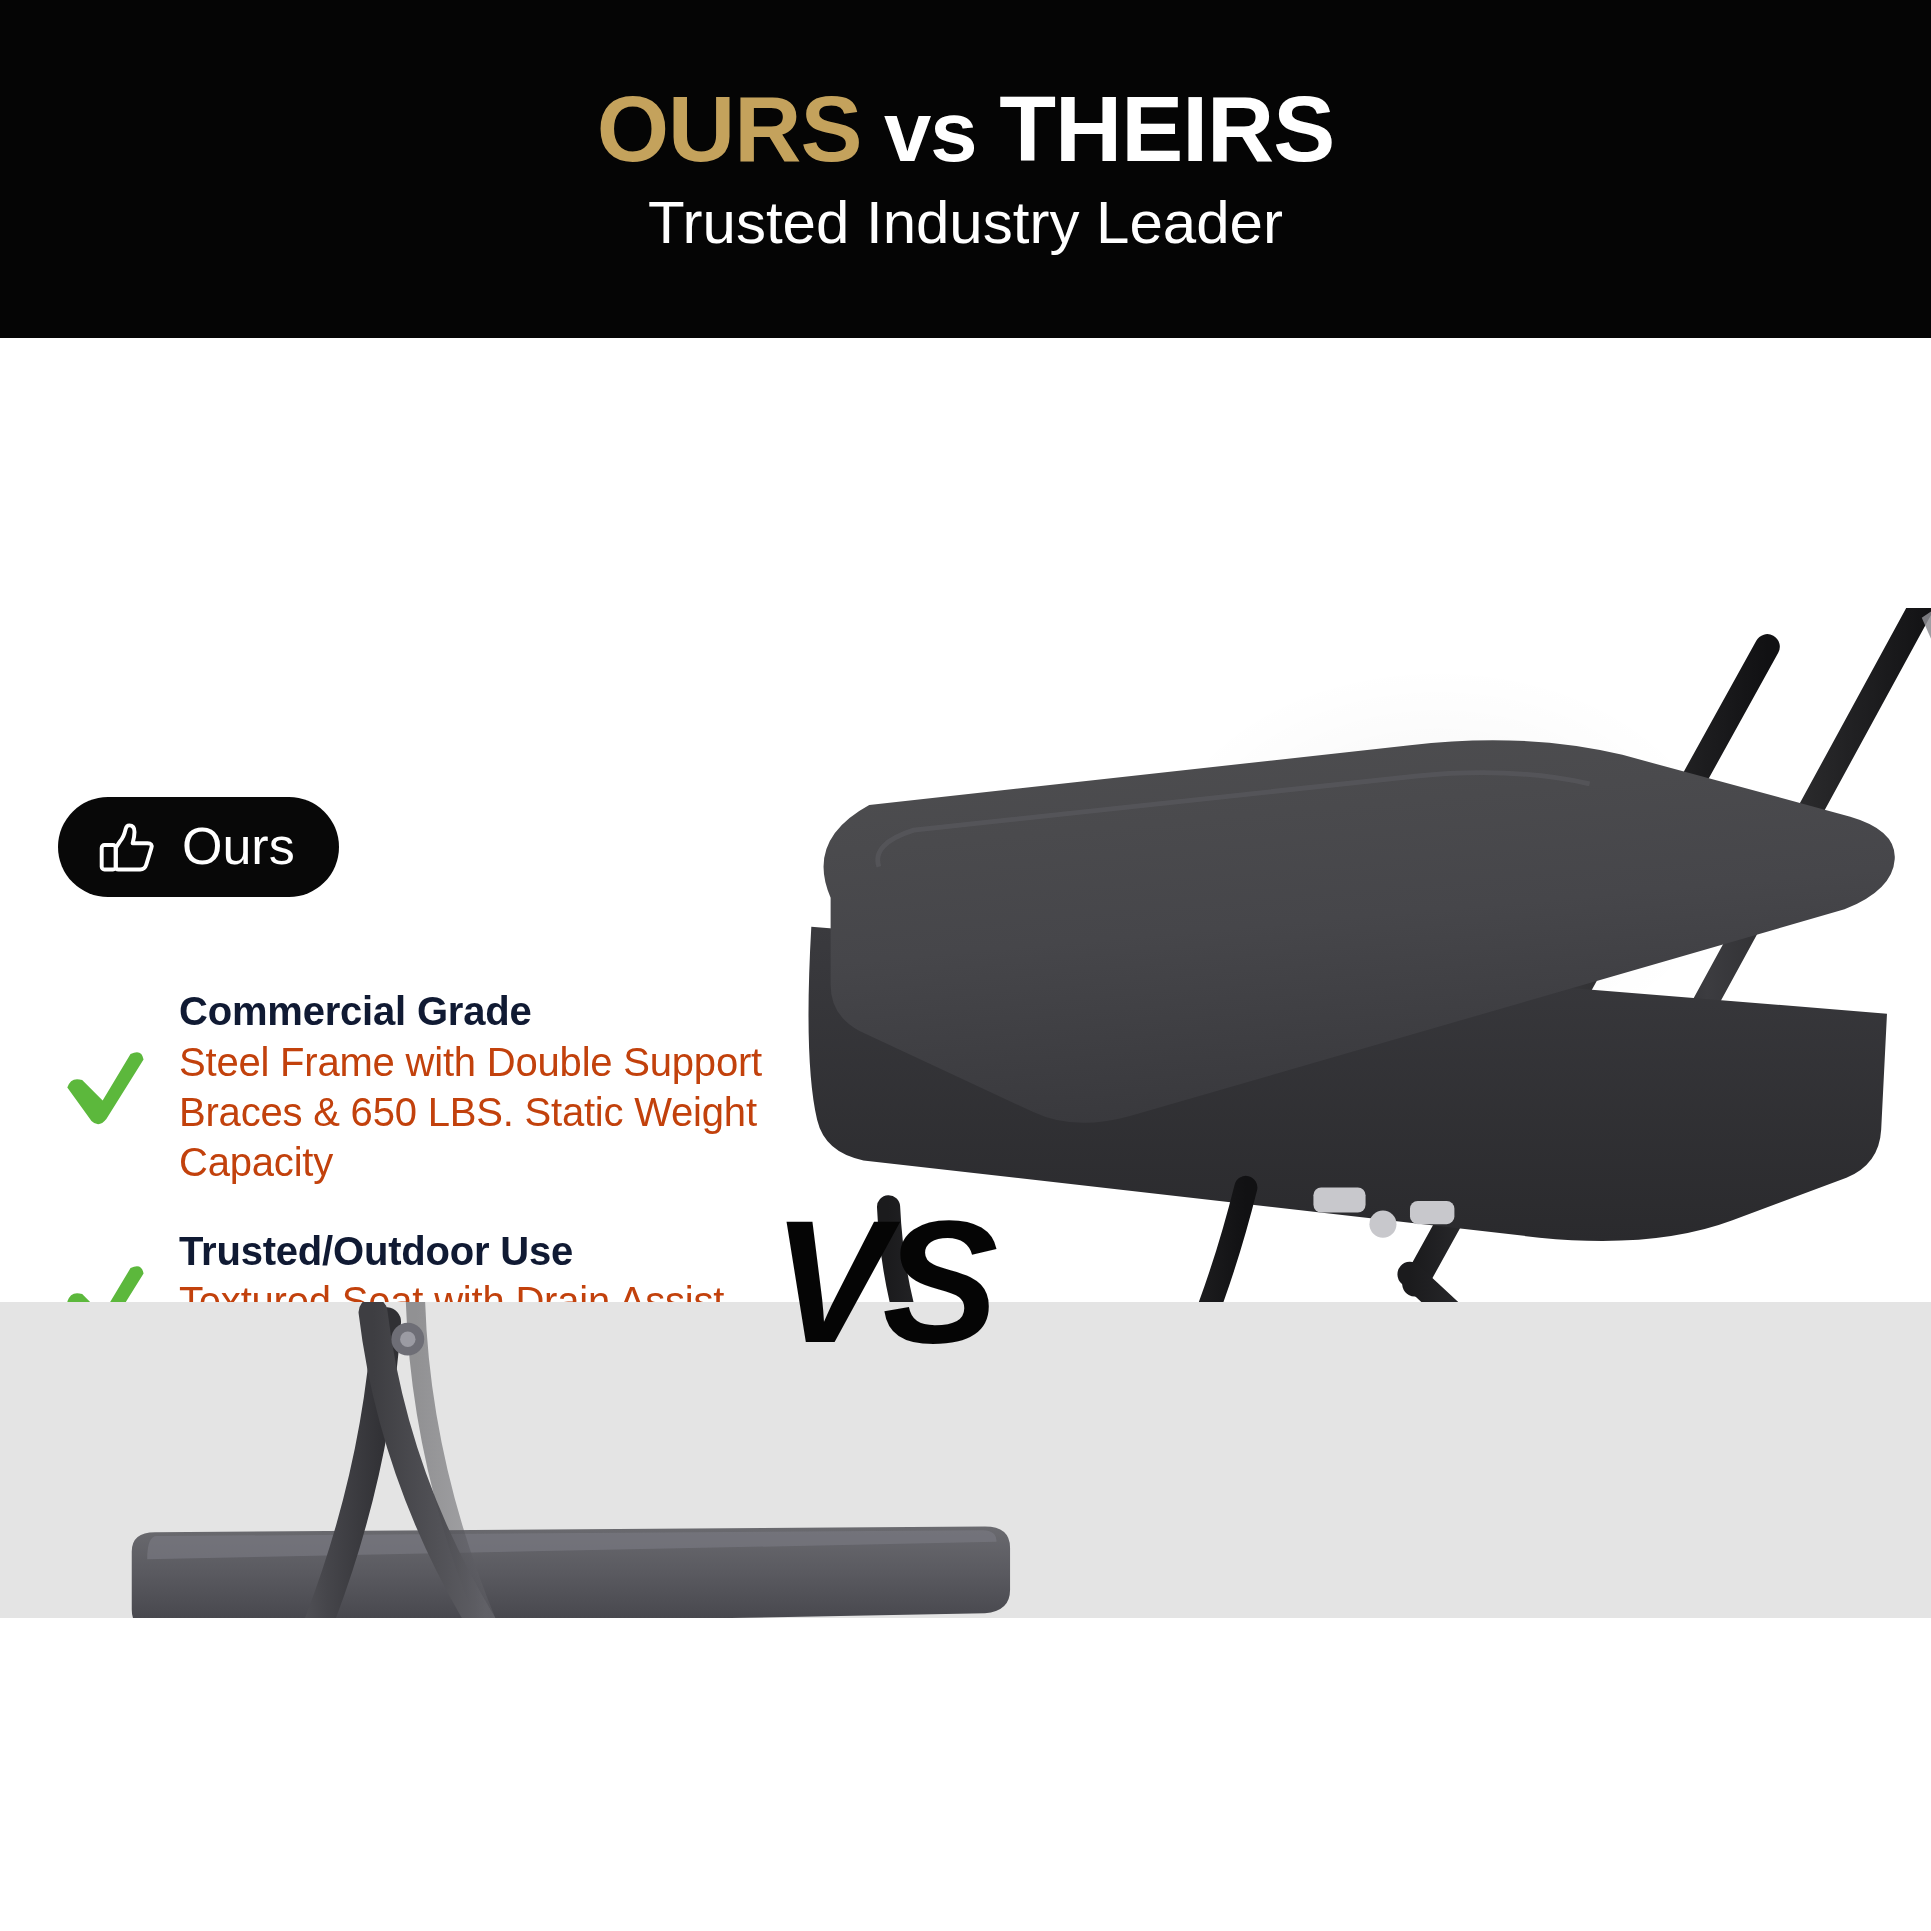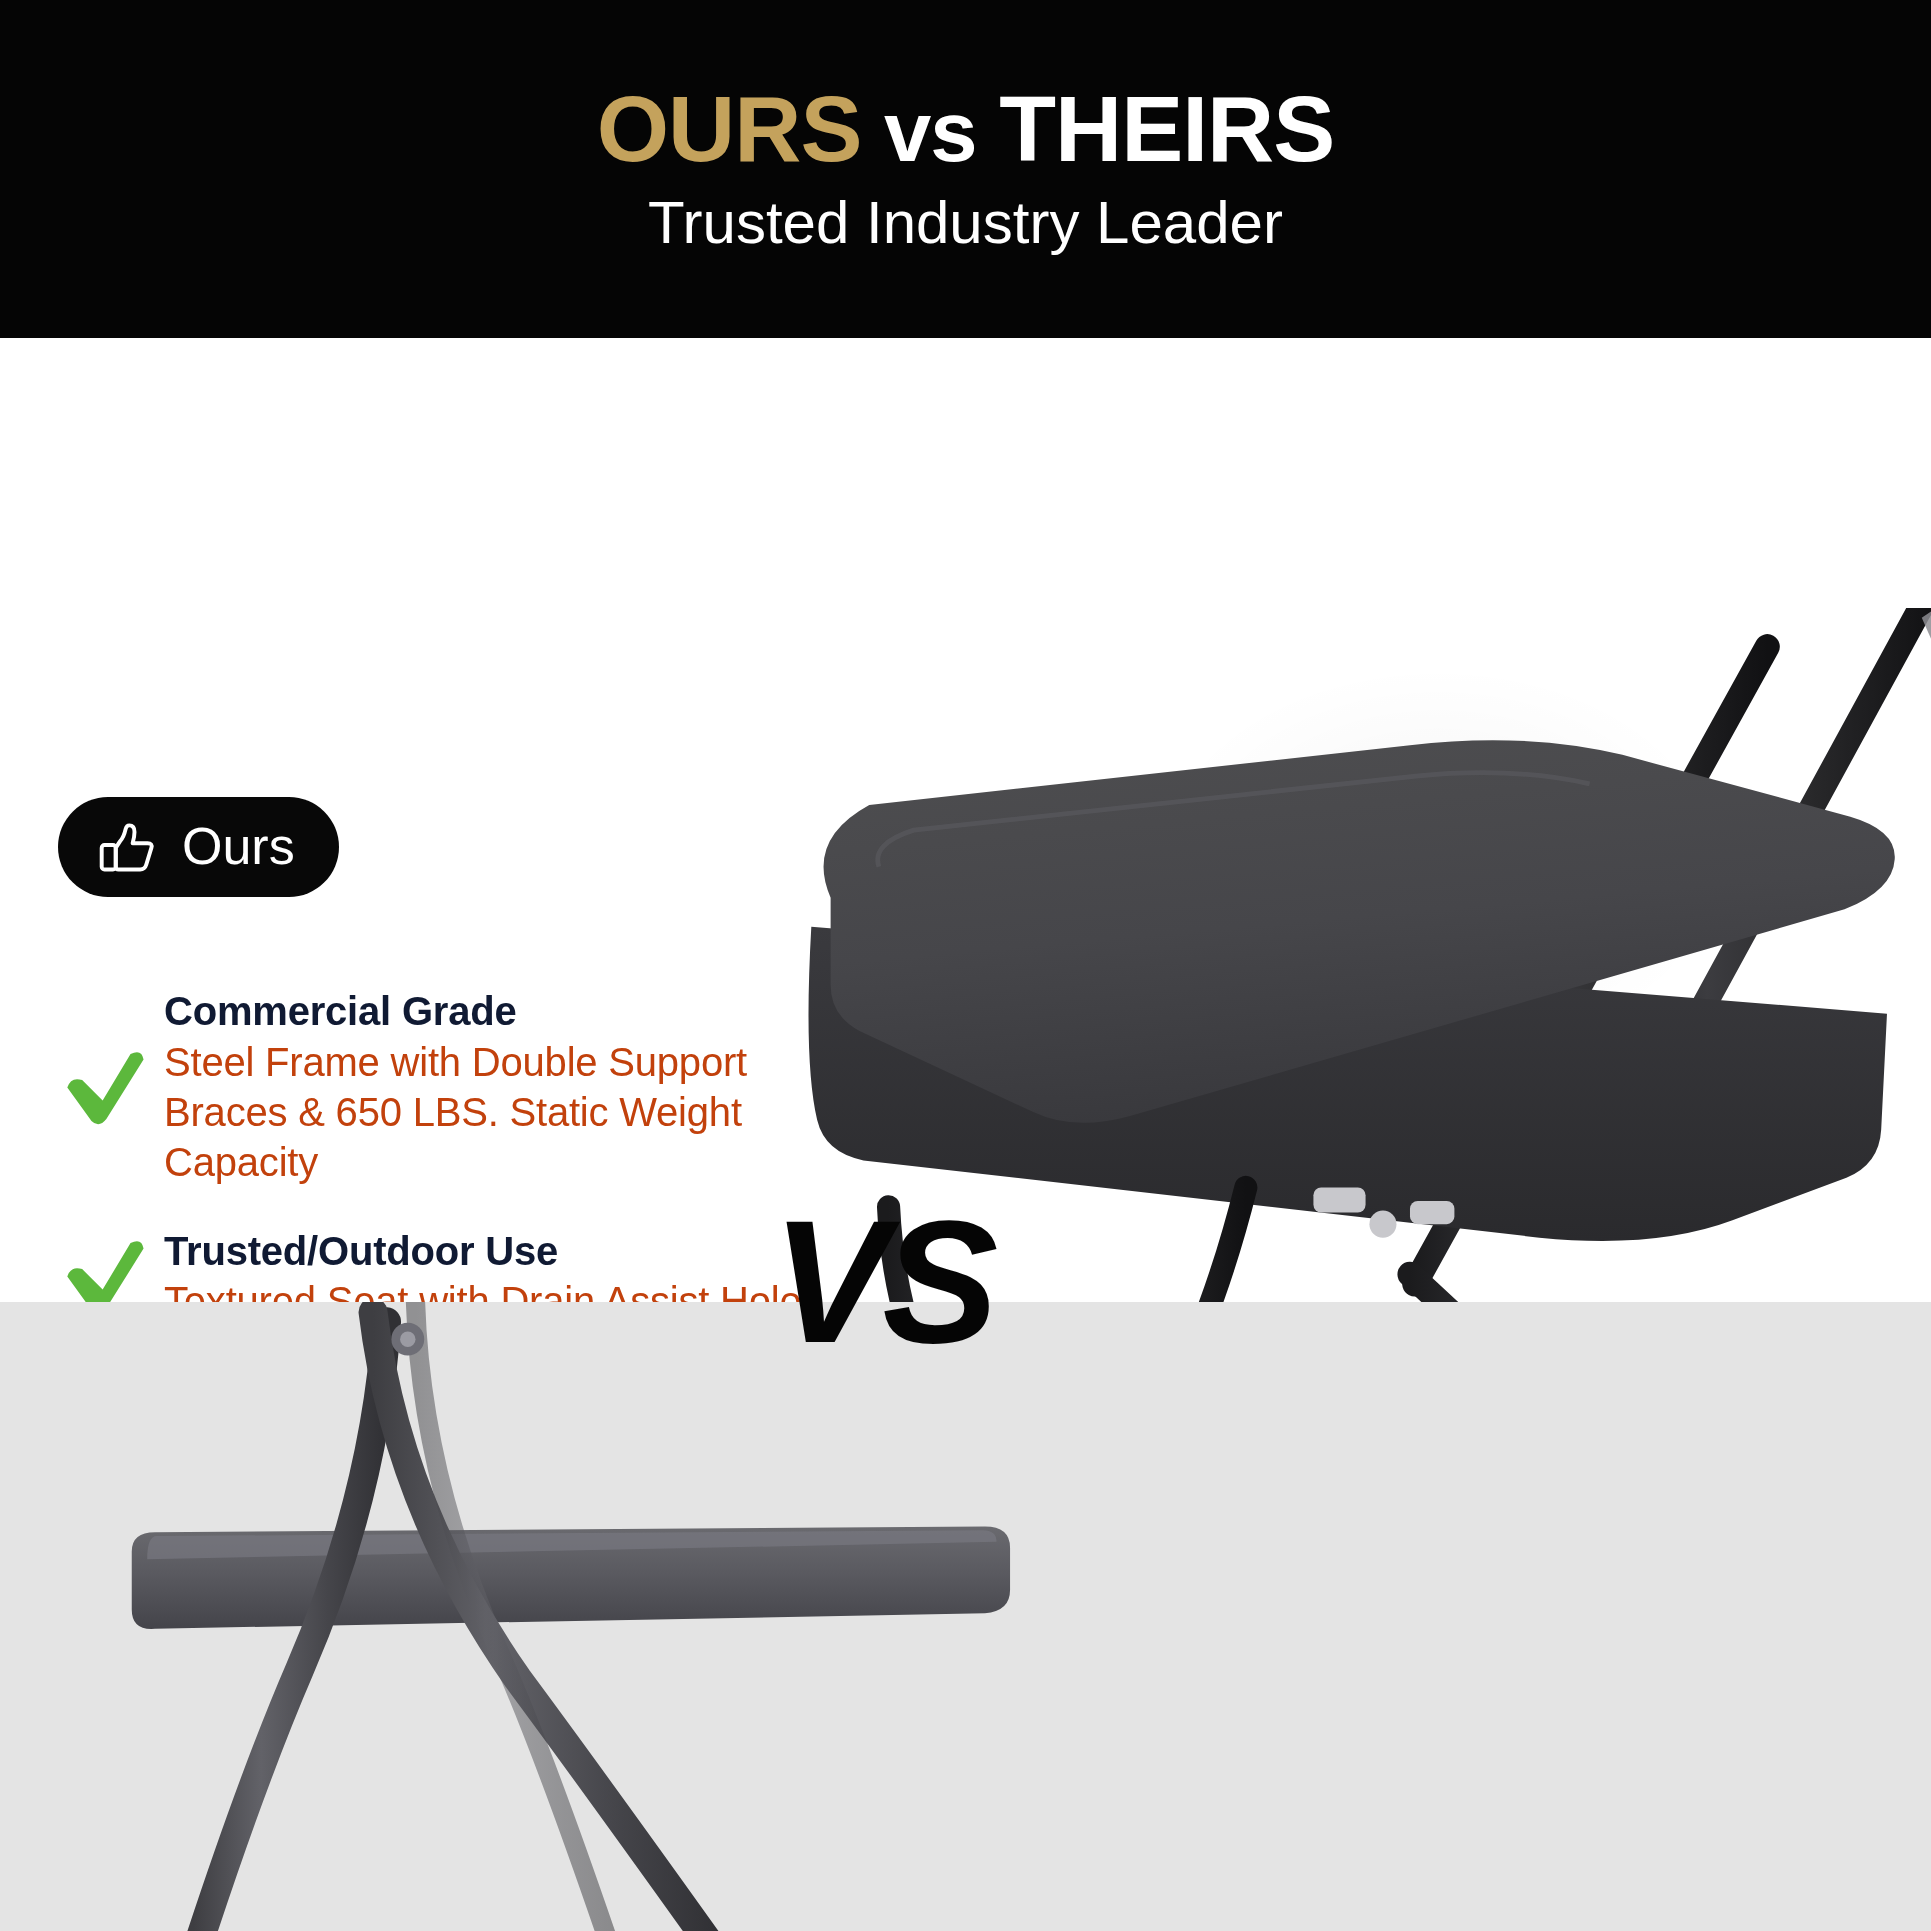--- a/index.html
+++ b/index.html
@@ -1,17 +1,17 @@
 <!DOCTYPE html>
 <html><head>
 <meta charset="utf-8">
 <style>
   html,body{margin:0;padding:0;background:#fff;}
   body{width:1931px;height:1931px;font-family:"Liberation Sans",sans-serif;overflow:hidden;}
-  .page{position:relative;width:1931px;height:1931px;overflow:hidden;background:#fff;}
+  .page{position:relative;width:1931px;height:1618px;overflow:hidden;background:#fff;}
 
   
   .header{position:absolute;left:0;top:0;width:1931px;height:338px;background:#050505;
           display:flex;flex-direction:column;align-items:center;justify-content:center;}
   .header-title{font-size:93px;font-weight:800;letter-spacing:-1px;line-height:1.02;
                 white-space:nowrap;margin:0;padding:0;}
   .t-ours{color:#c4a25c;}
   .t-rest{color:#ffffff;}
   .t-vs{color:#ffffff;font-weight:700;font-size:85px;}
   .header-sub{color:#fff;font-size:60px;font-weight:400;line-height:1.1;margin-top:13.5px;
@@ -25,21 +25,21 @@
   .badge{position:absolute;display:flex;align-items:center;gap:25px;
          background:#080808;border-radius:965px;padding:19.3px 44px 21px 39px;}
   .badge-ours{left:58px;top:459px;}
   .badge-label{color:#fff;font-size:52px;font-weight:400;line-height:1;letter-spacing:0px;}
   .badge-icon{width:60px;height:60px;display:block;flex:0 0 auto;}
 
   
   .features{position:absolute;}
   .features-ours{left:58px;top:649px;width:772px;}
 
-  .frow{display:flex;align-items:center;gap:13px;}
+  .frow{display:flex;align-items:center;gap:28px;}
   .frow-ours{margin-bottom:39px;}
   .mark{flex:0 0 auto;display:block;}
   .mark-check{width:93px;height:93px;}
   .ftext{flex:1 1 auto;}
   .fhead{color:#101a33;font-weight:700;font-size:40px;line-height:1.24;letter-spacing:-0.2px;}
   .fbody{color:#c2410c;font-weight:400;font-size:40px;line-height:1.26;letter-spacing:-0.2px;}
 
   
   .vs{position:absolute;left:772px;top:1195px;font-size:174px;font-weight:800;font-style:italic;
       color:#050505;line-height:1;letter-spacing:-5.8px;z-index:40;}

